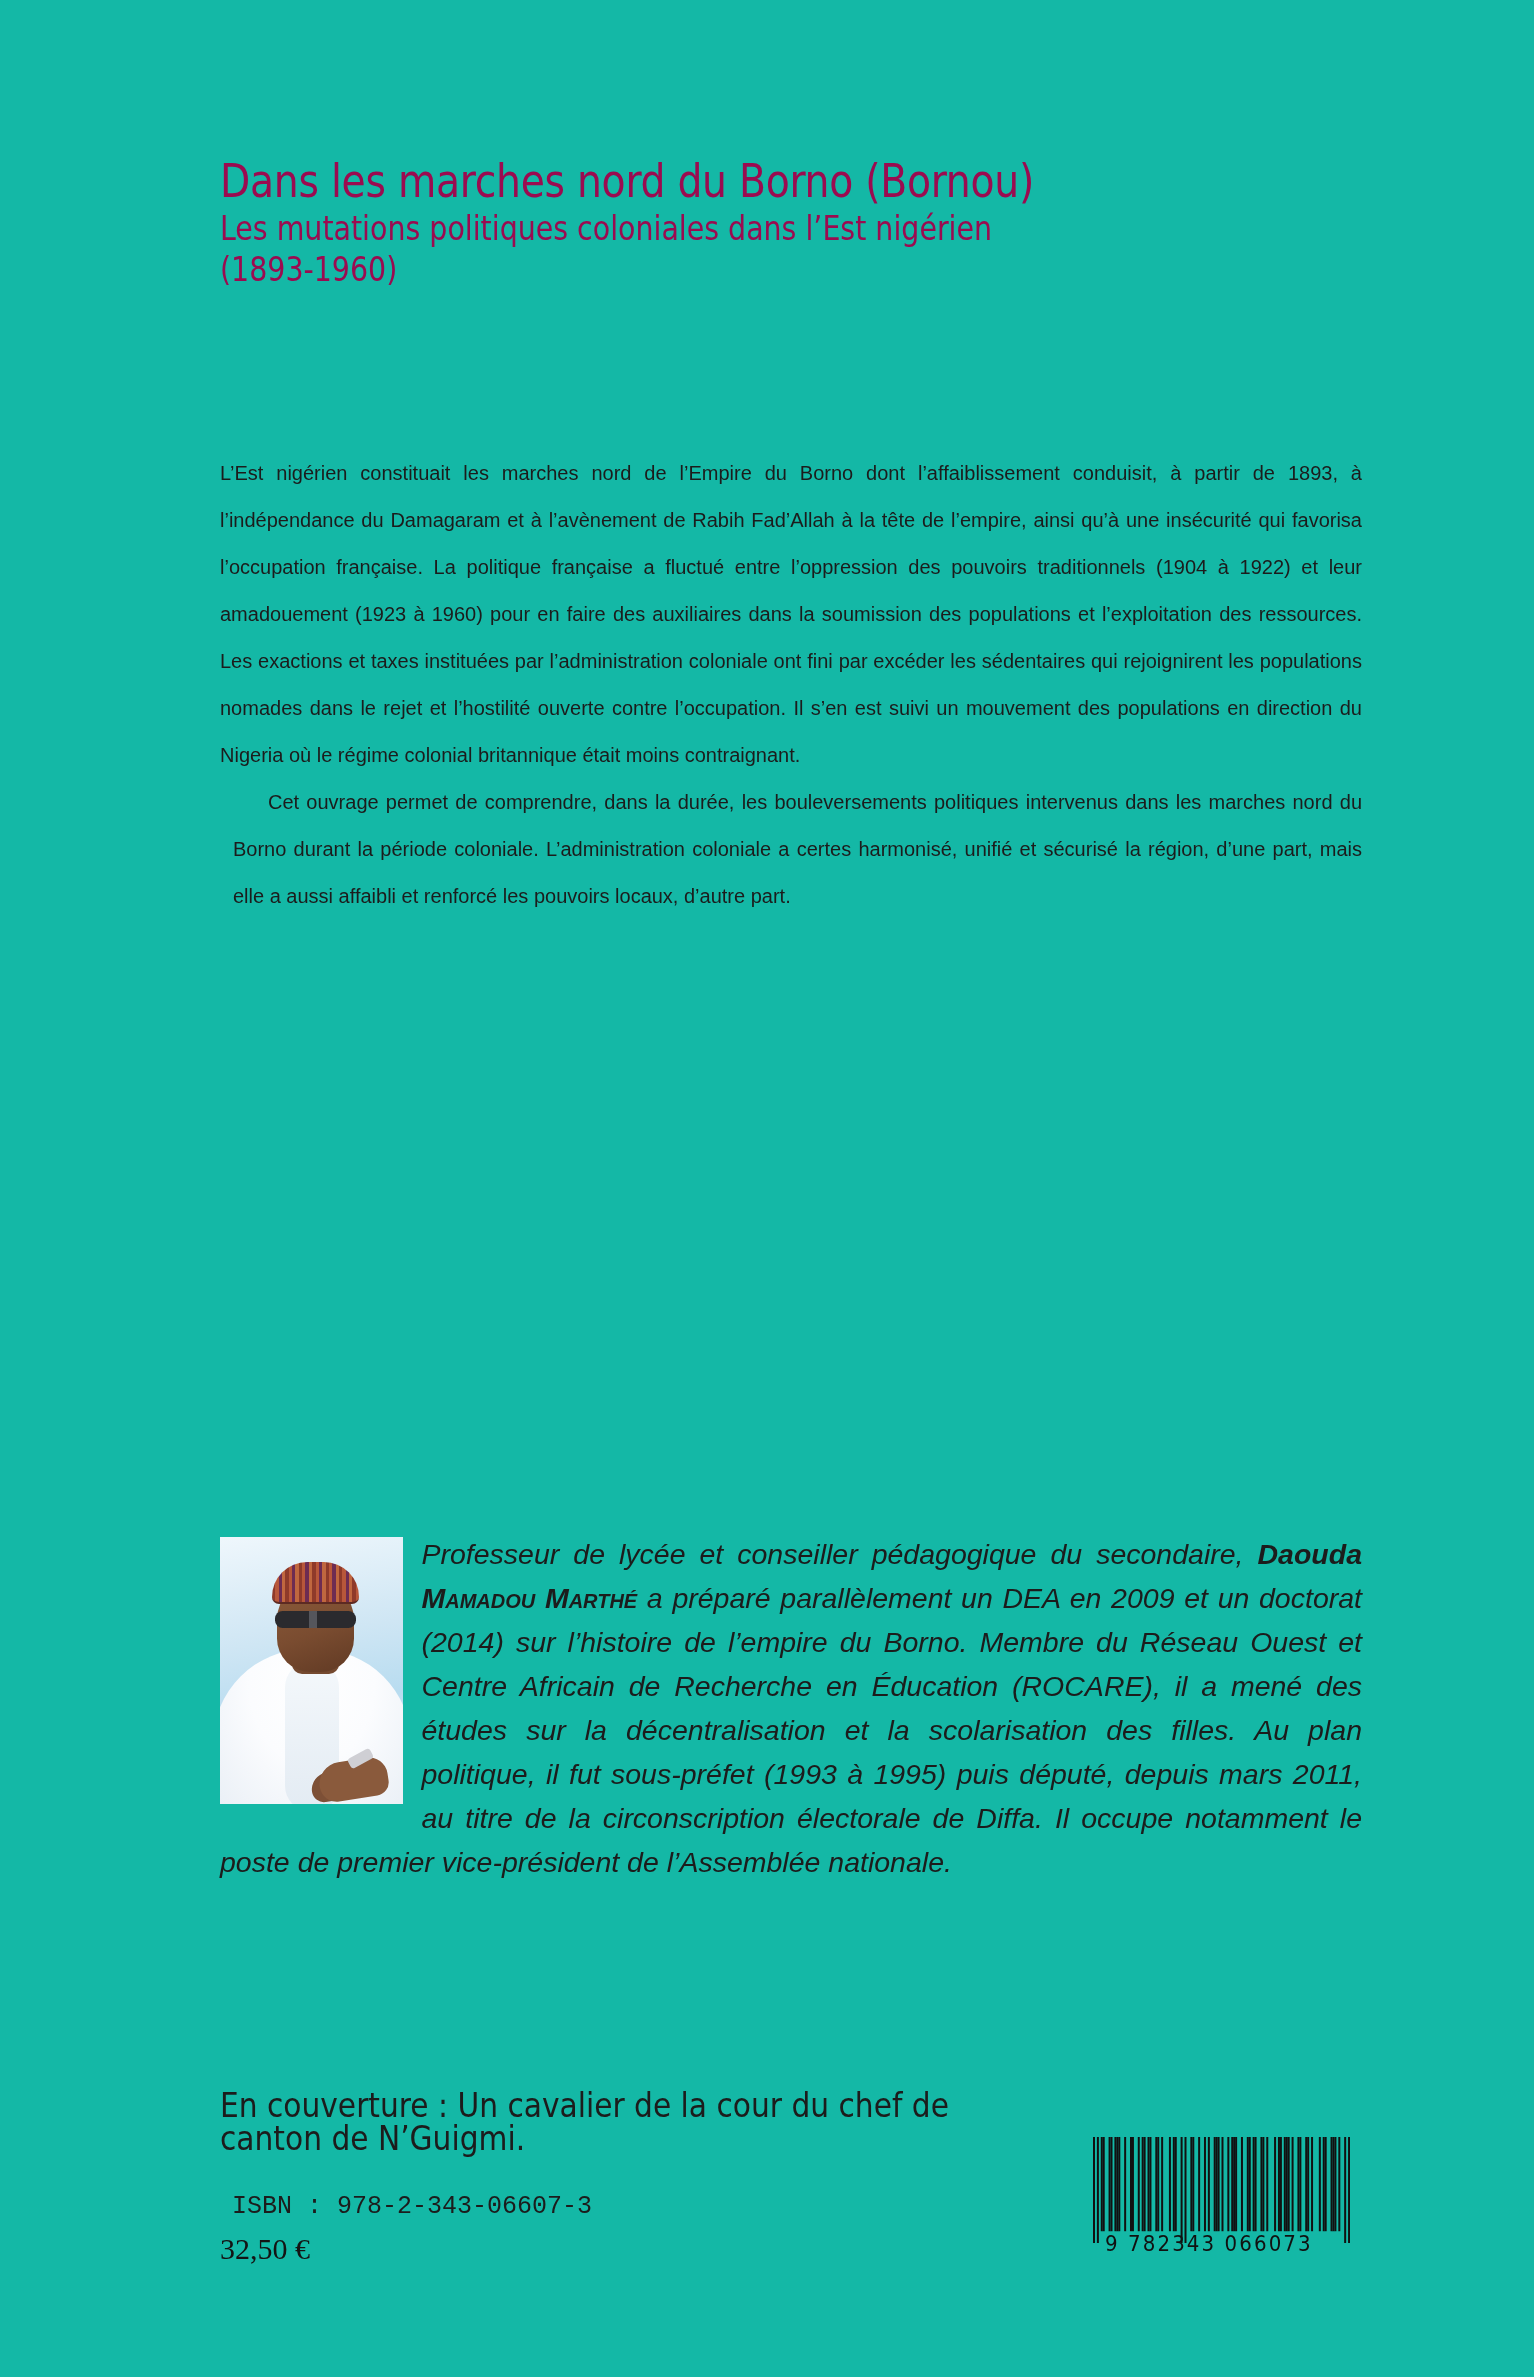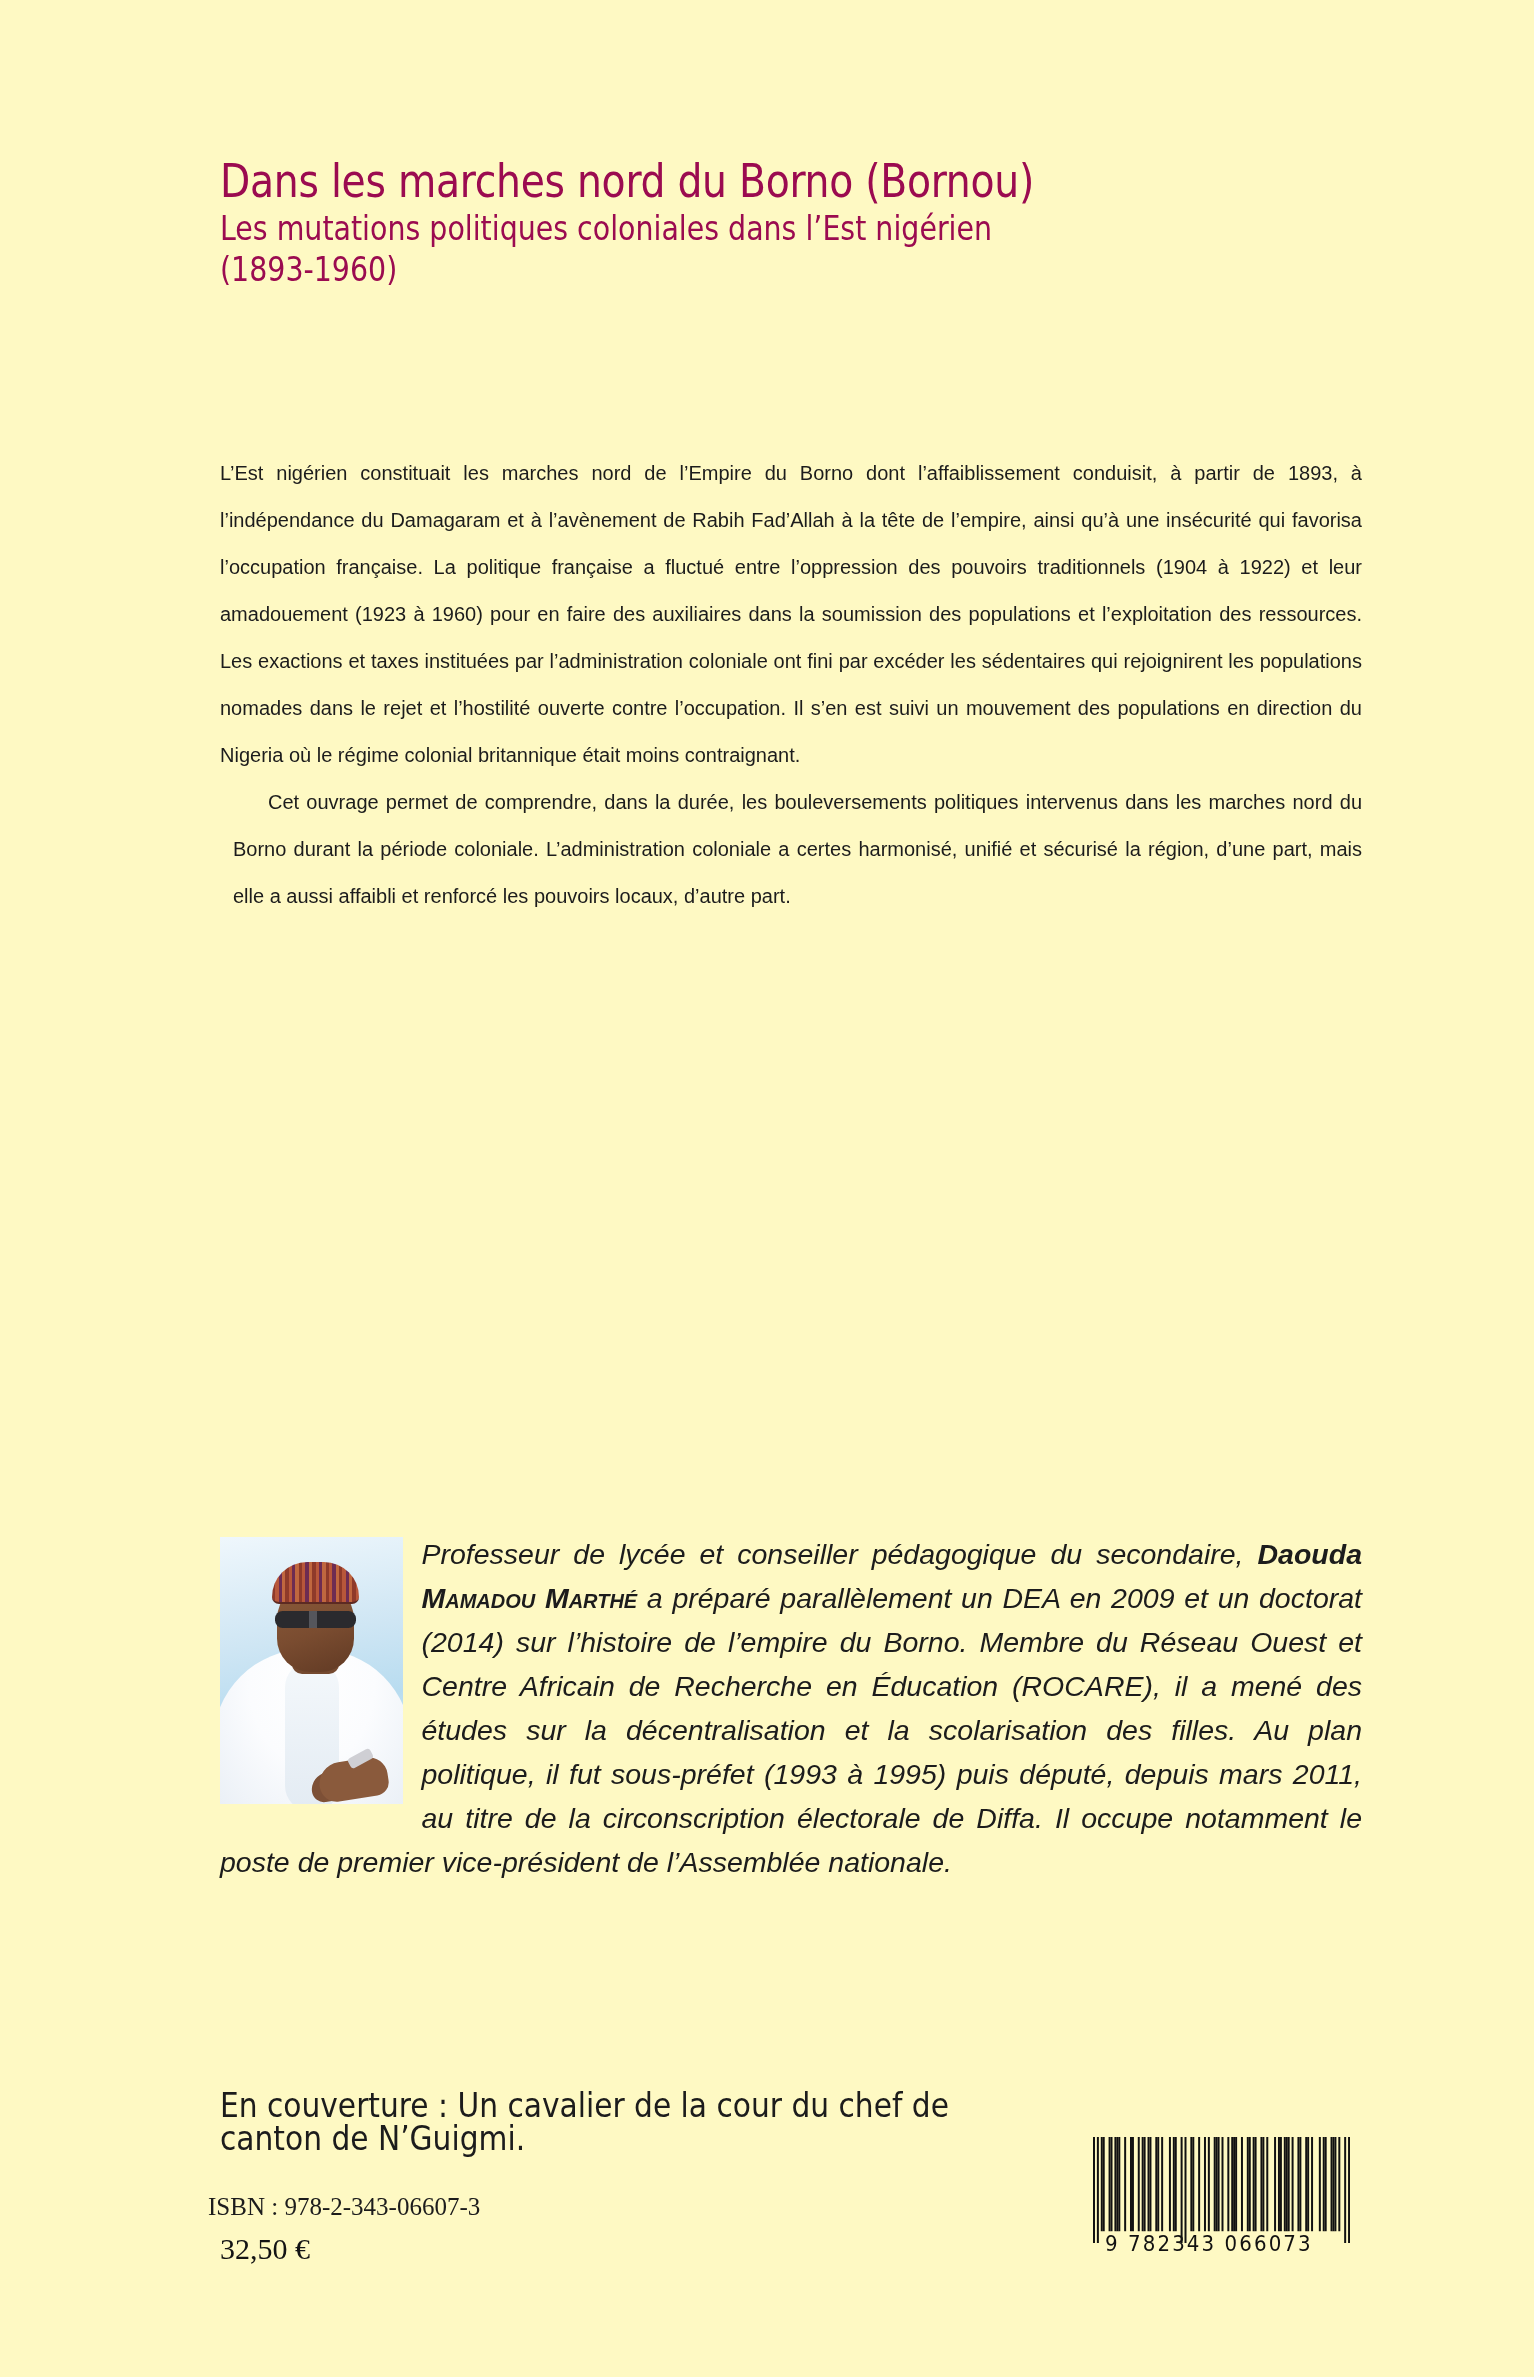--- a/index.html
+++ b/index.html
@@ -13,21 +13,21 @@
     position: relative;
     overflow: hidden;
     font-family: "Liberation Sans", sans-serif;
     color: #1a1a1a;
     -webkit-font-smoothing: antialiased;
   }
 
   .page {
     position: absolute;
     inset: 0;
-    background: #fef9c3;
+    background: #14b8a6;
   }
 
   
   .title-block {
     position: absolute;
     left: 220px;
     top: 156px;
     width: 1150px;
   }
   .book-title {
@@ -207,23 +207,23 @@
     left: 220px;
     top: 2089px;
     width: 739px;
     font-family: "DejaVu Sans Condensed", "Liberation Sans Narrow", "Liberation Sans", sans-serif;
     font-size: 33px;
     line-height: 33px;
     color: #1c1c1c;
   }
   .footer-isbn {
     position: absolute;
-    left: 208px;
+    left: 232px;
     top: 2189px;
-    font-family: Liberation Serif, serif;
+    font-family: Liberation Mono, monospace;
     font-size: 25px;
     line-height: 35px;
     color: #1c1c1c;
     text-align: center;
   }
   .footer-price {
     position: absolute;
     left: 220px;
     top: 2226px;
     font-family: Liberation Serif, serif;

